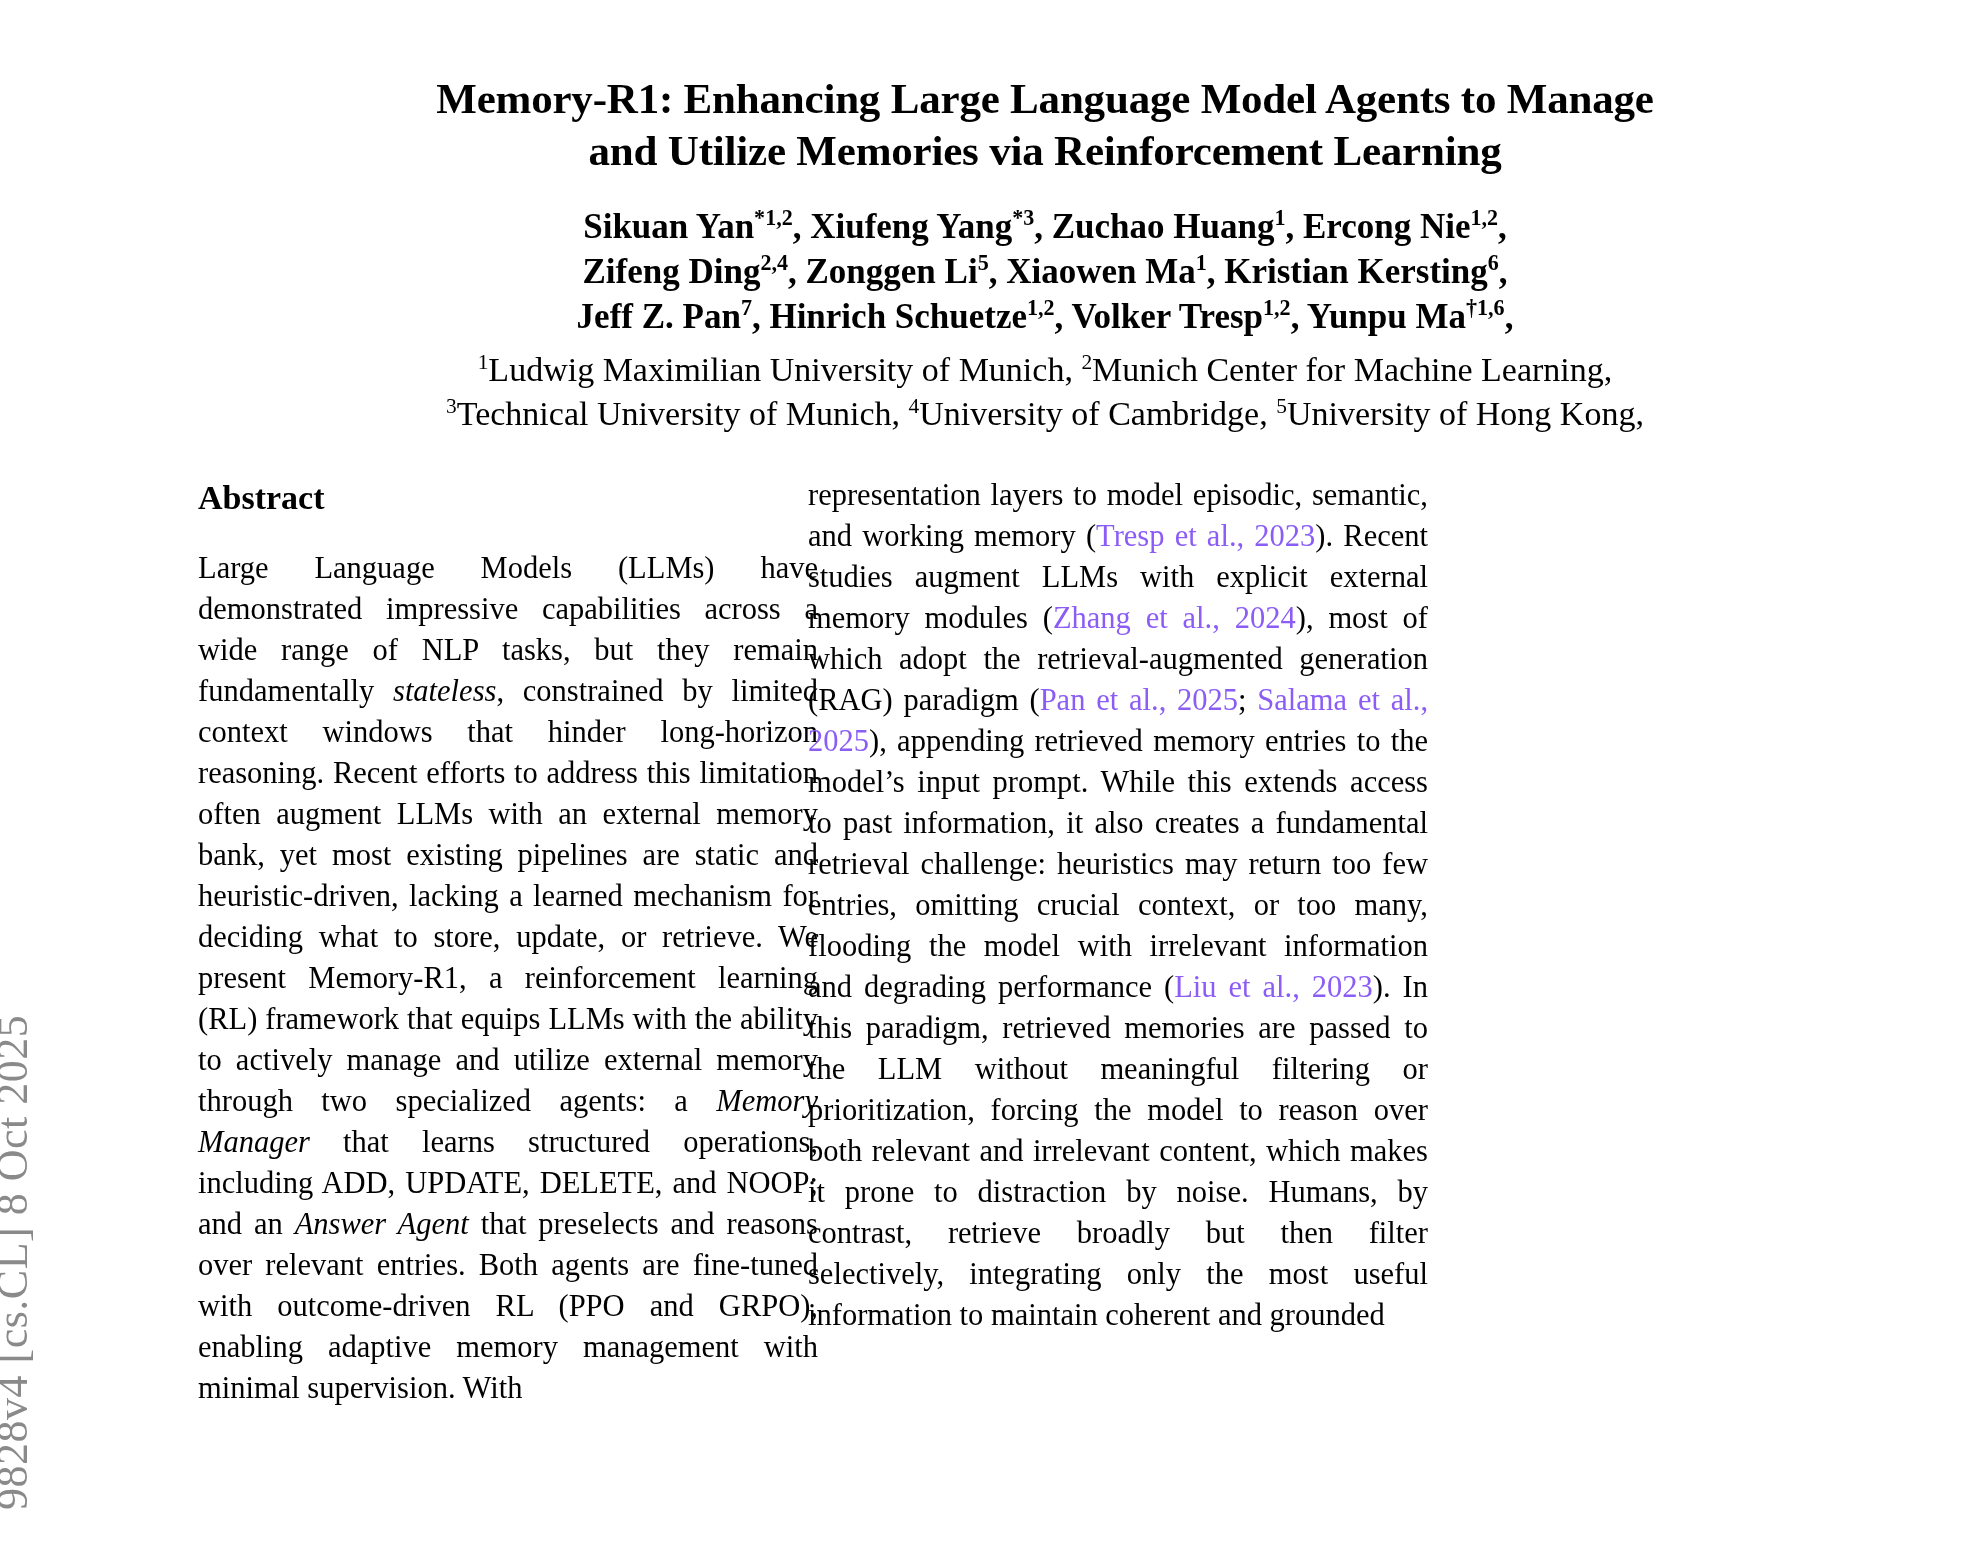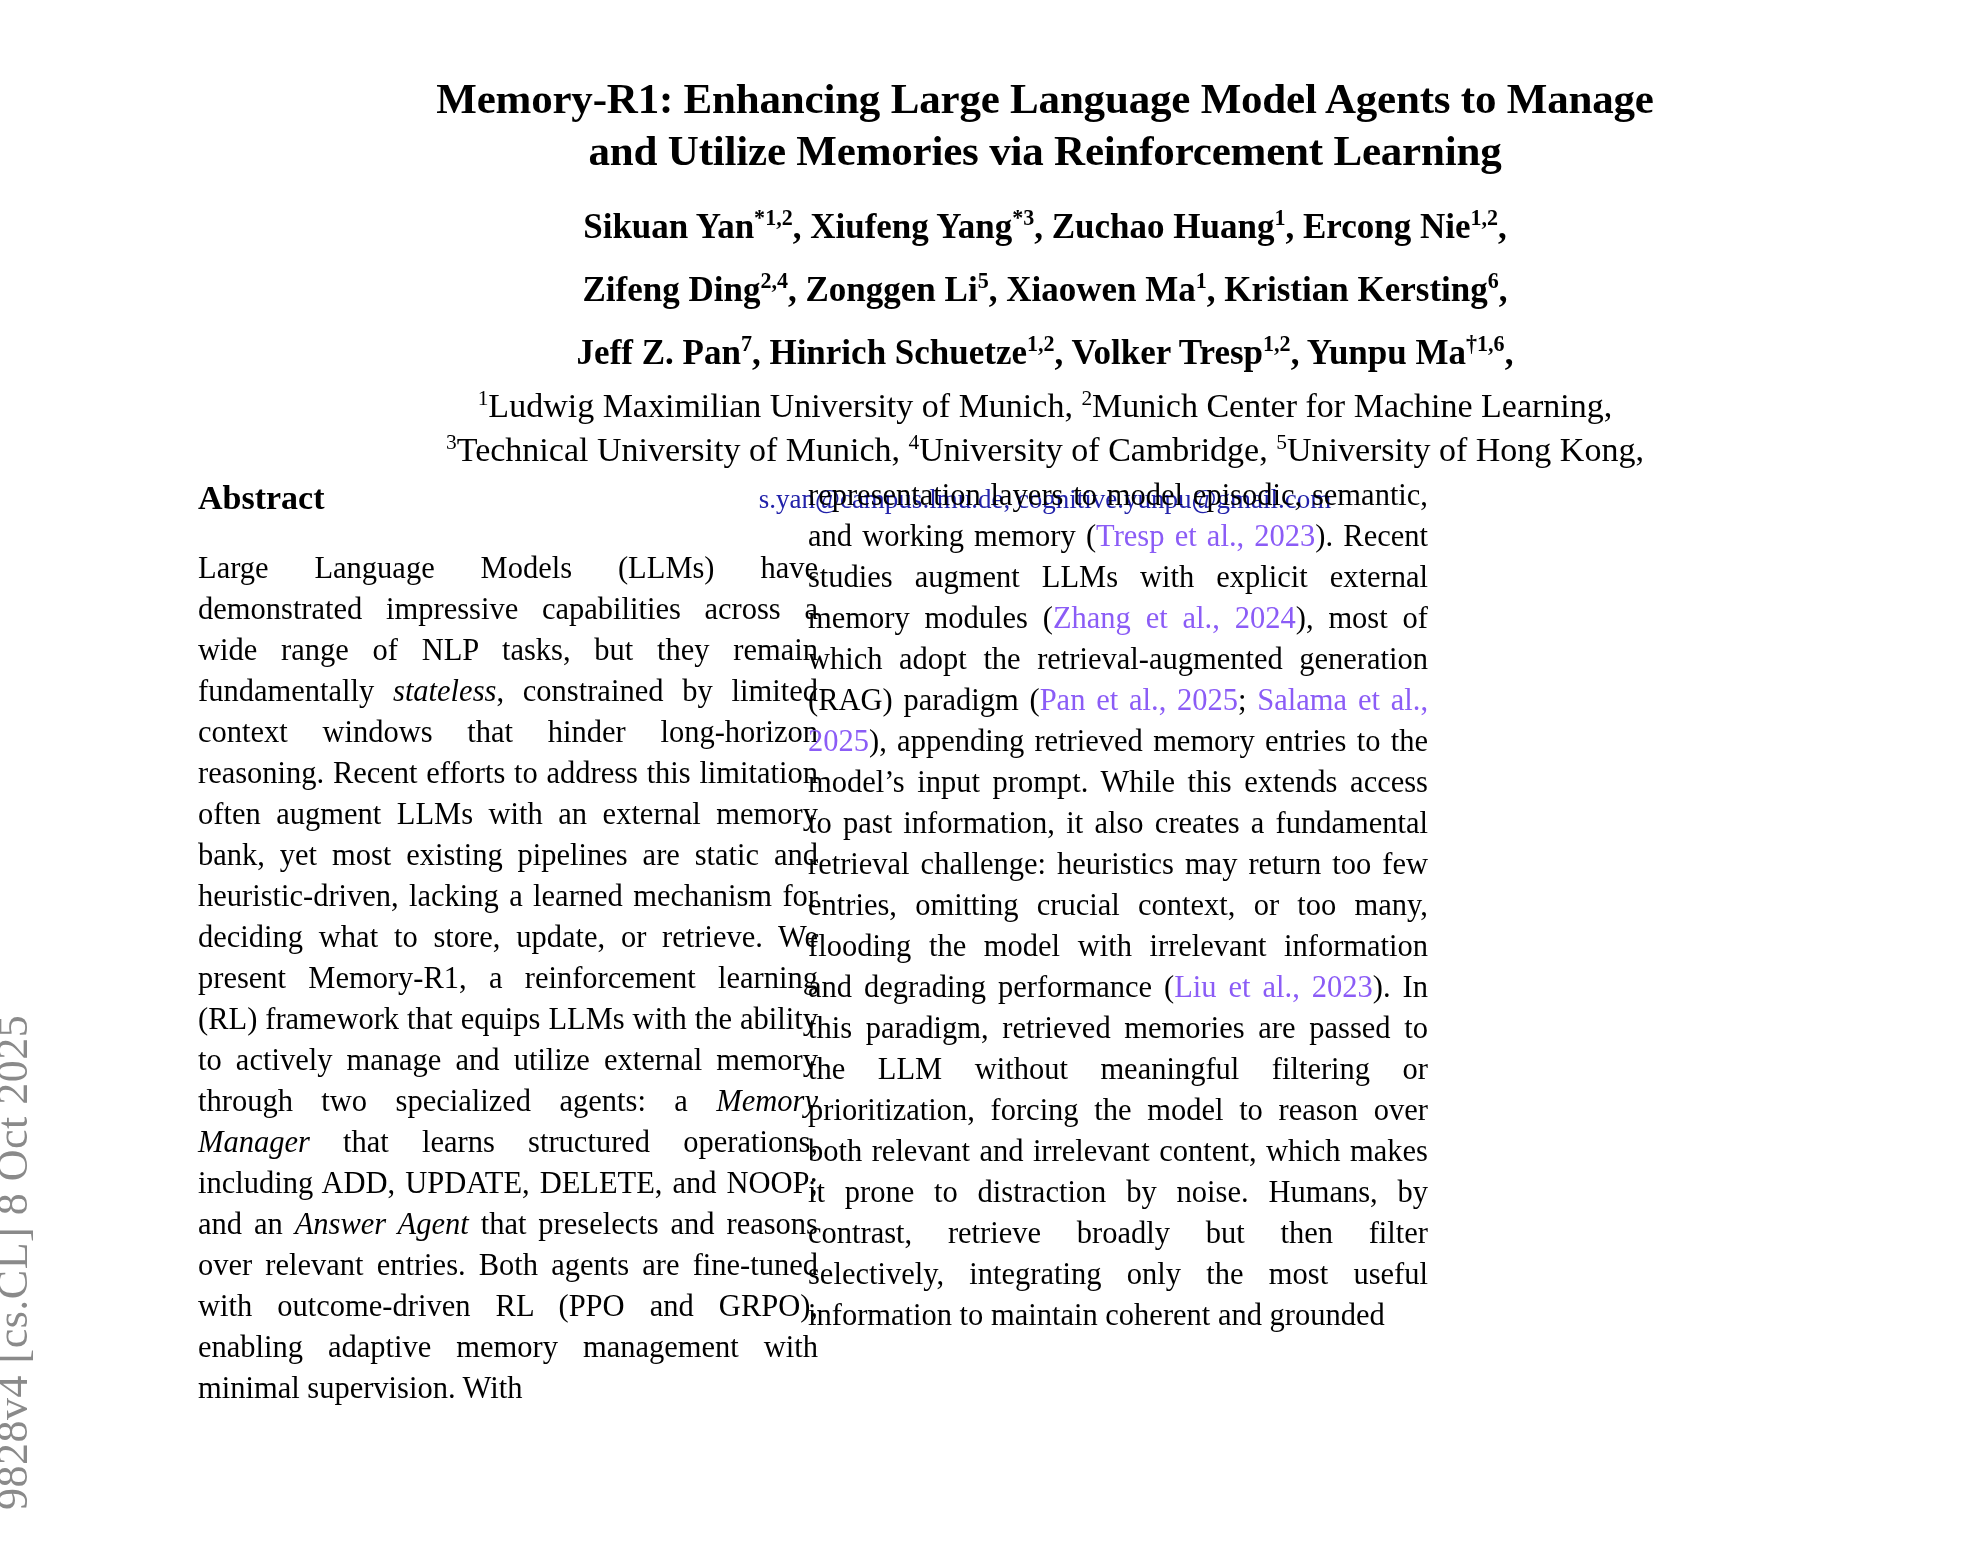--- a/index.html
+++ b/index.html
@@ -61,21 +61,21 @@
     letter-spacing: -0.2px;
   }
 
   #author-block {
     margin-top: 28px;
     text-align: center;
     font-size: 35px;
     font-weight: bold;
     line-height: 1.29;
   }
-  #author-block .aline { display: block; white-space: nowrap; margin-top: 18px; }
+  #author-block .aline { display: block; white-space: nowrap; }
 
   #affil-block {
     margin-top: 8px;
     text-align: center;
     font-size: 34px;
     font-weight: normal;
     line-height: 1.30;
   }
   #affil-block .fline { display: block; white-space: nowrap; }
 
@@ -149,23 +149,20 @@
       <span class="aline">Sikuan Yan<sup>*1,2</sup>, Xiufeng Yang<sup>*3</sup>, Zuchao Huang<sup>1</sup>, Ercong Nie<sup>1,2</sup>,</span>
       <span class="aline">Zifeng Ding<sup>2,4</sup>, Zonggen Li<sup>5</sup>, Xiaowen Ma<sup>1</sup>, Kristian Kersting<sup>6</sup>,</span>
       <span class="aline">Jeff Z. Pan<sup>7</sup>, Hinrich Schuetze<sup>1,2</sup>, Volker Tresp<sup>1,2</sup>, Yunpu Ma<sup>†1,6</sup>,</span>
     </div>
 
     <div id="affil-block">
       <span class="fline"><sup>1</sup>Ludwig Maximilian University of Munich, <sup>2</sup>Munich Center for Machine Learning,</span>
       <span class="fline"><sup>3</sup>Technical University of Munich, <sup>4</sup>University of Cambridge, <sup>5</sup>University of Hong Kong,</span>
     </div>
 
-    <div id="email-line">
-      <span>s.yan@campus.lmu.de</span><span>,&nbsp;</span><span>cognitive.yunpu@gmail.com</span>
-    </div>
 
   </div>
 
   <div id="columns">
 
     <div class="col" id="col-left">
       <div id="abstract-heading">Abstract</div>
       <p class="para">Large Language Models (LLMs) have demonstrated impressive capabilities across a wide range of NLP tasks, but they remain fundamentally <span class="it">stateless</span>, constrained by limited context windows that hinder long-horizon reasoning. Recent efforts to address this limitation often augment LLMs with an external memory bank, yet most existing pipelines are static and heuristic-driven, lacking a learned mechanism for deciding what to store, update, or retrieve. We present Memory-R1, a reinforcement learning (RL) framework that equips LLMs with the ability to actively manage and utilize external memory through two specialized agents: a <span class="it">Memory Manager</span> that learns structured operations, including ADD, UPDATE, DELETE, and NOOP; and an <span class="it">Answer Agent</span> that preselects and reasons over relevant entries. Both agents are fine-tuned with outcome-driven RL (PPO and GRPO), enabling adaptive memory management with minimal supervision. With</p>
     </div>
 

